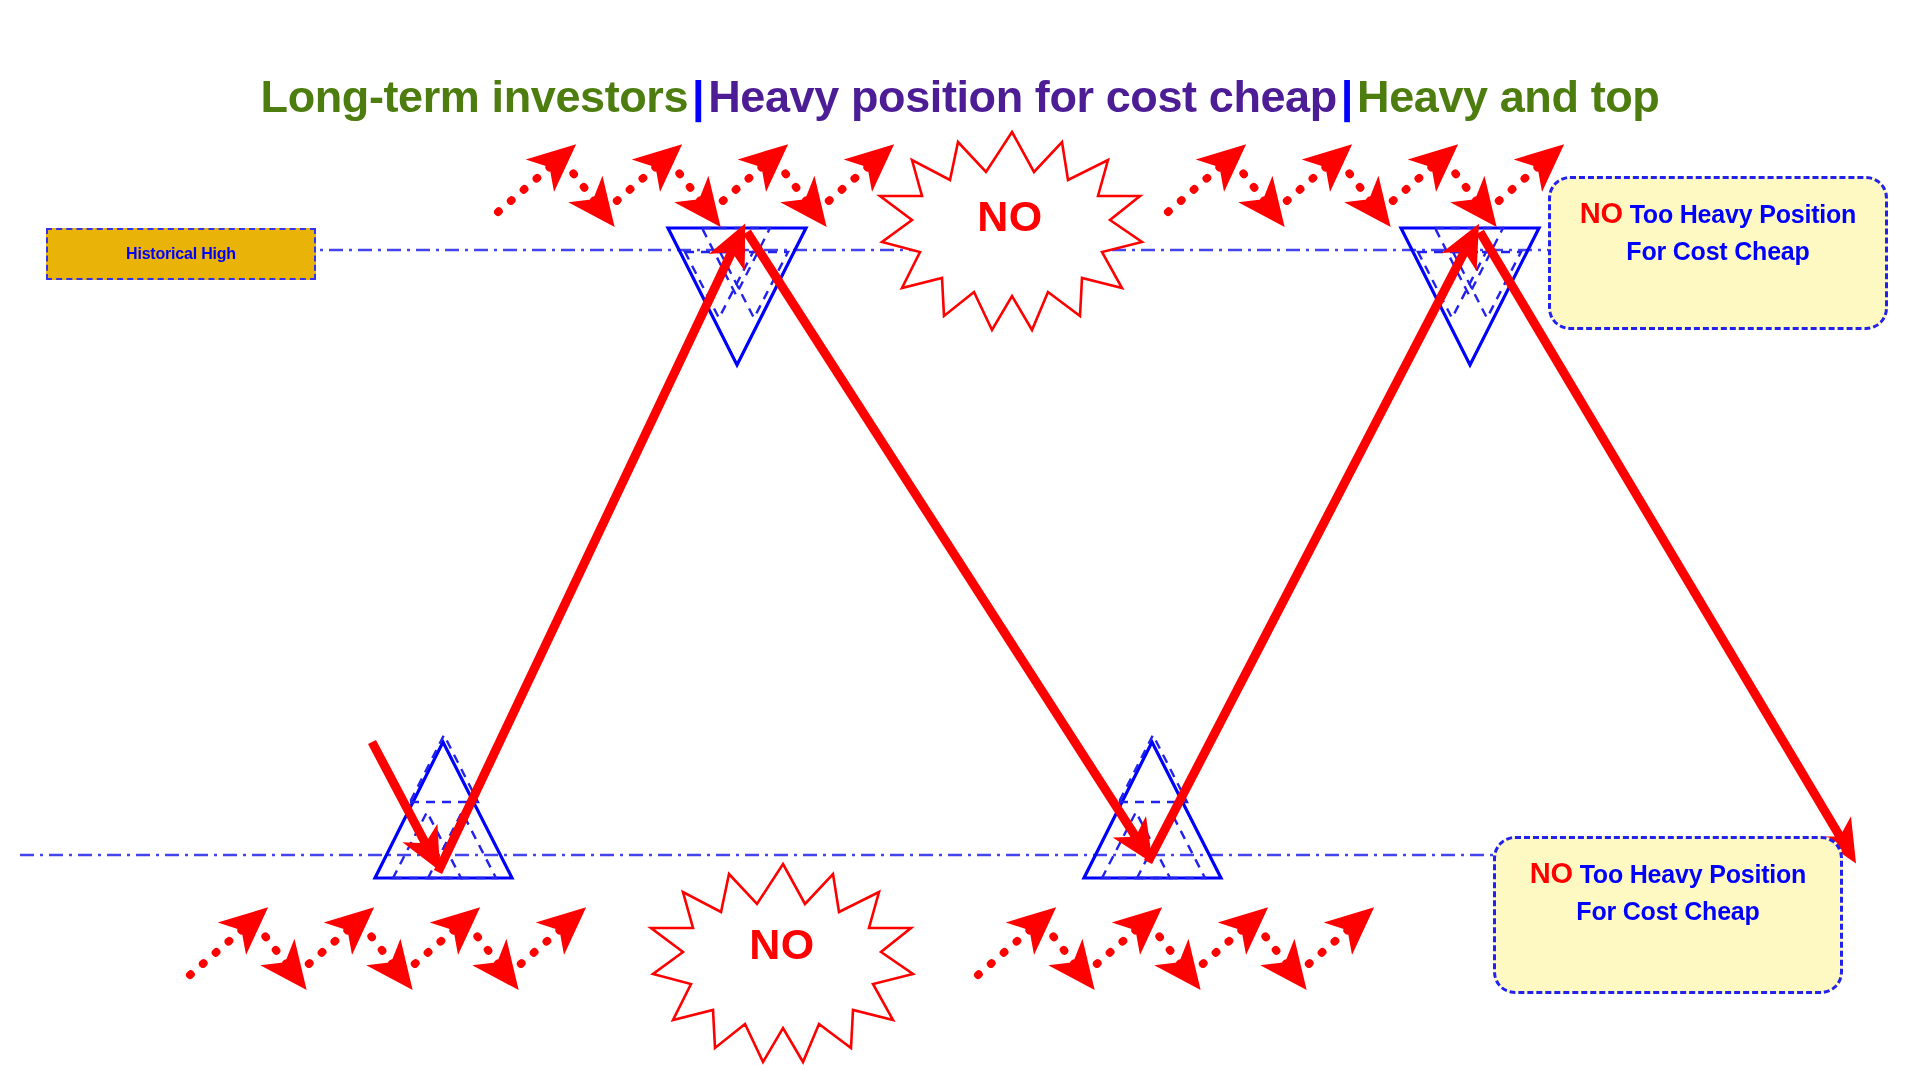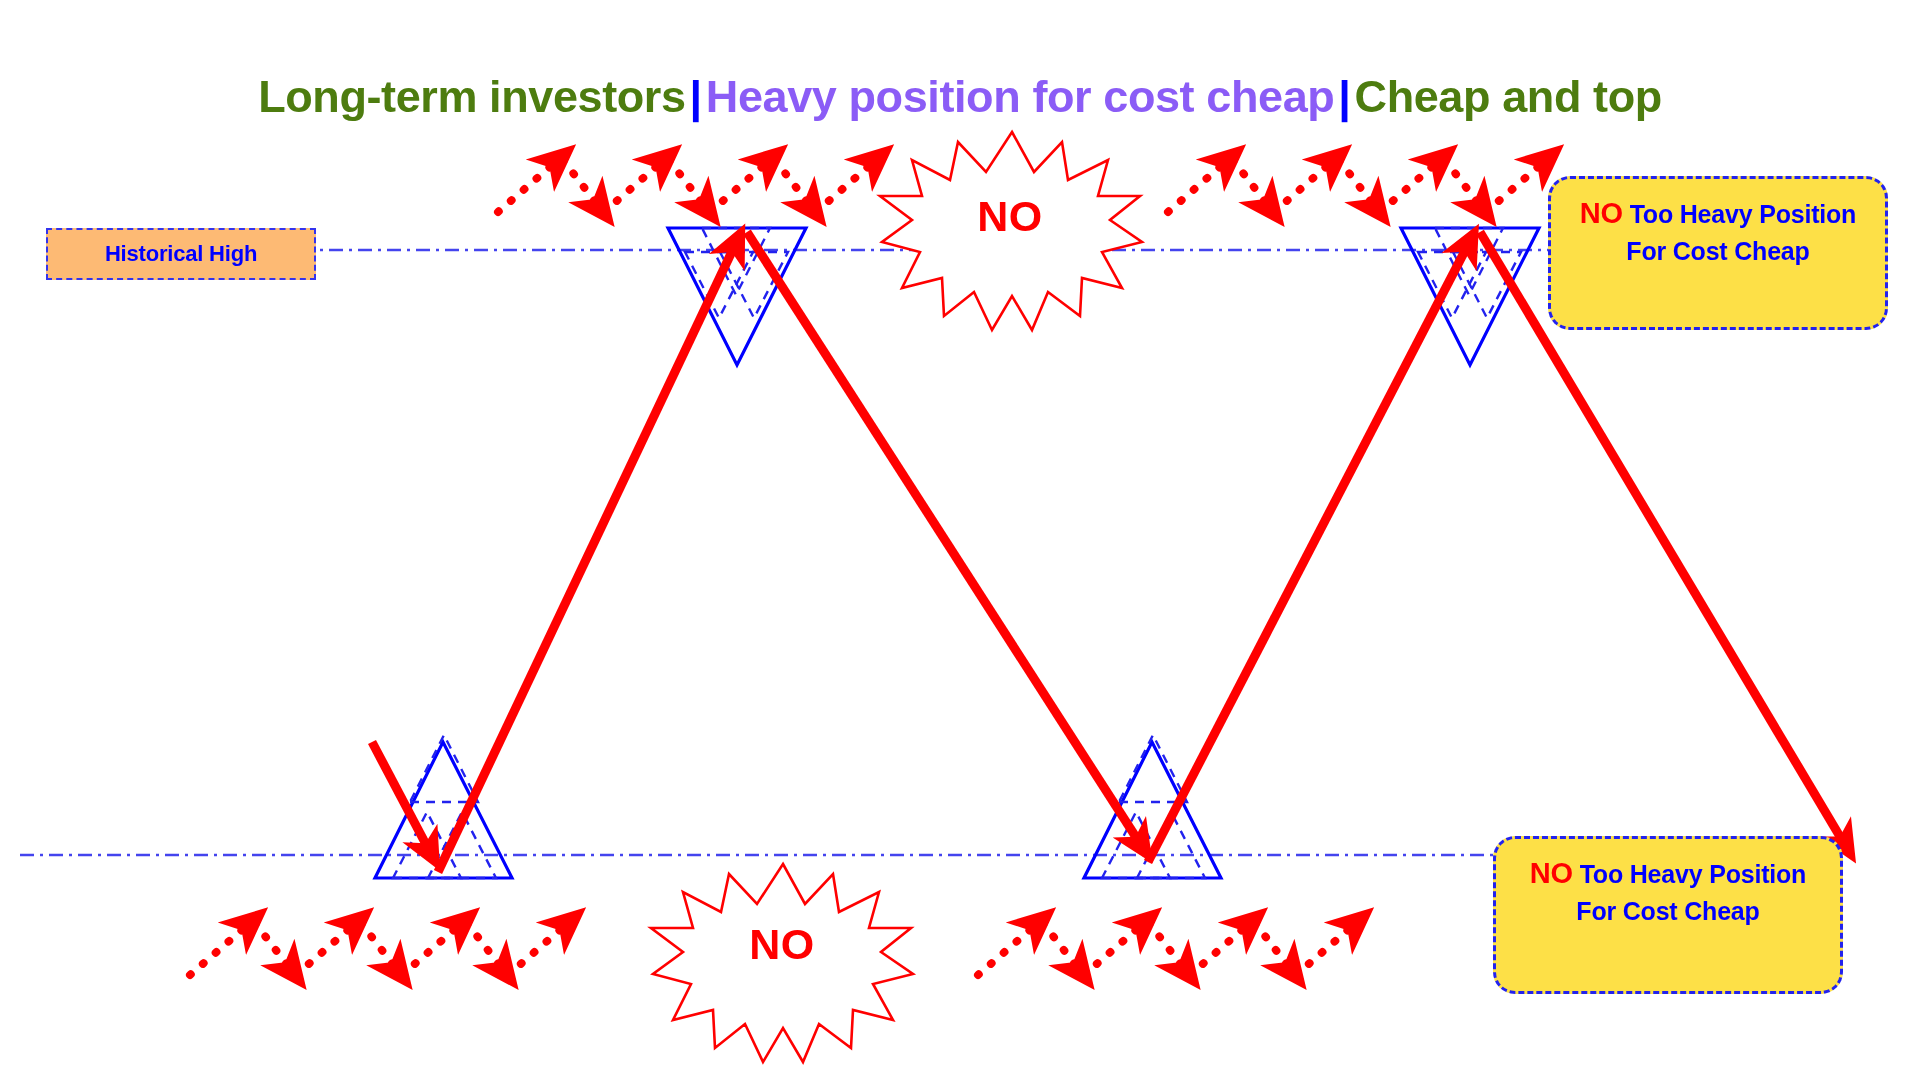--- a/index.html
+++ b/index.html
@@ -36,36 +36,36 @@
     top: 72px;
     width: 1920px;
     text-align: center;
     font-size: 45px;
     font-weight: bold;
     letter-spacing: -0.4px;
     white-space: nowrap;
     line-height: 1.1;
   }
   .title .blue { color: #4d7c0f; }
-  .title .red  { color: #8b5cf6; }
+  .title .red  { color: #4c1d95; }
   .title .sep  { color: #0000FF; font-weight: bold; padding: 0 4px;}
 
   
   .axis-label {
     position: absolute;
     border: 2.2px dashed #3333EE;
     border-style: dashed;
     color: #0000FF;
     font-weight: bold;
-    font-size: 22px;
+    font-size: 16px;
     display: flex;
     align-items: center;
     justify-content: center;
     box-sizing: border-box;
-    background: #fdba74;
+    background: #eab308;
     letter-spacing: -0.2px;
   }
   #axis-label-high {
     left: 46px;
     top: 228px;
     width: 270px;
     height: 52px;
   }
   #axis-label-low {
     left: 46px;
@@ -73,21 +73,21 @@
     width: 275px;
     height: 52px;
   }
 
   
   .callout {
     position: absolute;
     border: 3px dashed #2222EE;
     border-radius: 22px;
     box-sizing: border-box;
-    background: #fde047;
+    background: #fef9c3;
     text-align: center;
     font-size: 25px;
     font-weight: bold;
     color: #0000FF;
     line-height: 1.42;
     padding: 14px 18px 10px 18px;
     letter-spacing: -0.2px;
   }
   .callout .no { color: #FF0000; font-size: 29px; }
   #callout-top {
@@ -242,21 +242,21 @@
     </g>
     <g>
       <polygon fill="#FFFFFF" stroke="#FF0000" stroke-width="2.6" points="783,864 805,904 833,874 839,912 879,892 869,928 911,928 881,952
                 913,974 873,984 893,1020 853,1010 851,1048 819,1024 803,1062 783,1028
                 763,1062 745,1024 715,1048 713,1010 673,1020 691,984 653,974 683,952
                 651,928 693,928 683,892 721,912 729,874 757,904"></polygon>
     </g>
   </svg>
 
   <div class="title">
-    <span class="blue">Long-term investors</span><span class="sep">|</span><span class="red">Heavy position for cost cheap</span><span class="sep">|</span><span class="blue">Cheap and top</span>
+    <span class="blue">Long-term investors</span><span class="sep">|</span><span class="red">Heavy position for cost cheap</span><span class="sep">|</span><span class="blue">Heavy and top</span>
   </div>
 
   <div class="axis-label" id="axis-label-high">Historical High</div>
 
   <div class="callout" id="callout-top">
     <span class="no">NO</span><span> Too Heavy Position For Cost Cheap</span>
   </div>
   <div class="callout" id="callout-bottom">
     <span class="no">NO</span><span> Too Heavy Position For Cost Cheap</span>
   </div>

